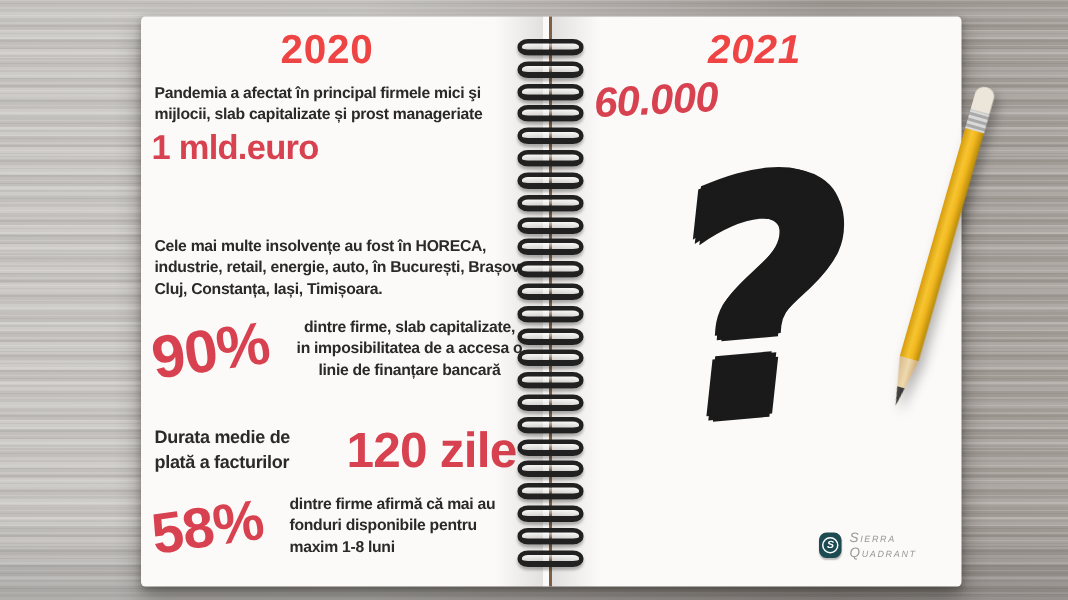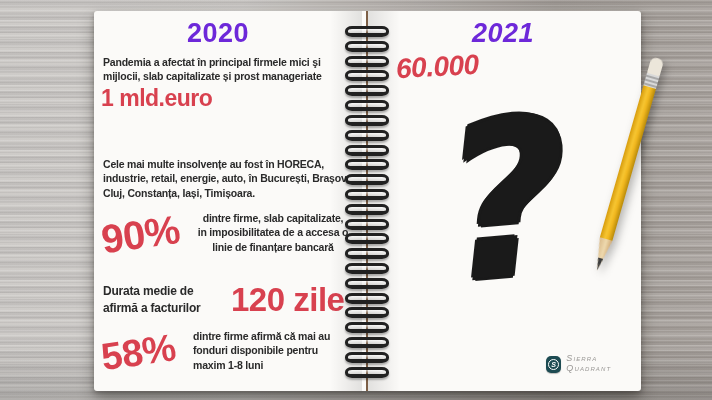--- a/index.html
+++ b/index.html
@@ -12,21 +12,21 @@
       repeating-linear-gradient(180deg, rgba(255,255,255,.15) 0 1px, rgba(0,0,0,0) 1px 2px, rgba(0,0,0,.05) 2px 3px, rgba(0,0,0,0) 3px 5px),
       repeating-linear-gradient(180deg, rgba(0,0,0,.045) 0 7px, rgba(255,255,255,.07) 7px 13px),
       linear-gradient(90deg,#cac7c4 0%,#cdcac7 34%,#b9b4b0 56%,#a39d98 78%,#a9a39e 100%);}
 
   
   .notebook{position:absolute;left:94px;top:11px;width:547px;height:380px;background:#fbfaf8;border-radius:3px;
     box-shadow:0 8px 16px rgba(30,26,22,.38), 0 2px 5px rgba(30,26,22,.30);}
   .page{position:absolute;top:2px;height:376px;}
   .page-left{left:2px;width:256px;}
   .page-right{left:288px;width:256px;font-style:italic;}
-  .page h1{position:absolute;margin:0;font-size:27px;font-weight:800;color:#6d28d9;letter-spacing:.5px;}
+  .page h1{position:absolute;margin:0;font-size:27px;font-weight:800;color:#ef4444;letter-spacing:.5px;}
   .t-left{left:0;top:5px;width:244px;text-align:center;}
   .t-right{left:6px;top:5px;width:230px;text-align:center;}
   .body-text{margin:0;font-weight:700;color:#2a2a2a;font-size:10.5px;line-height:1.38;letter-spacing:-.2px;}
   .red{color:#d8414f;}
   .bignum{font-weight:800;letter-spacing:-.5px;line-height:1;}
 
   .intro{position:absolute;left:7px;top:42px;width:240px;}
   .turnover{position:absolute;left:5px;top:74px;font-size:23px;}
   .turnover-cap{position:absolute;left:7px;top:109px;width:240px;}
   .sectors{position:absolute;left:7px;top:144px;width:246px;}
@@ -43,21 +43,21 @@
   .row-funds .body-text{flex:1;}
 
   .row-risk{left:14px;top:40px;width:240px;gap:9px;}
   .row-risk .bignum{font-size:28px;transform:rotate(-3deg);}
   .row-risk .body-text{flex:1;}
 
   .qmark-wrap{position:absolute;left:30px;top:70px;width:190px;height:235px;display:flex;align-items:center;justify-content:center;}
   .qmark{font-family:"DejaVu Sans",sans-serif;font-weight:700;font-size:215px;line-height:1;color:#1a1a1a;transform:rotate(-5deg);
     text-shadow:3px 1px 0 #1a1a1a,-3px -1px 0 #1a1a1a,1px 3px 0 #1a1a1a,-1px -3px 0 #1a1a1a,2px -2px 0 #1a1a1a,-2px 2px 0 #1a1a1a;}
 
-  .logo{position:absolute;left:164px;top:340px;display:flex;align-items:flex-end;gap:5px;}
+  .logo{position:absolute;left:164px;top:340px;display:flex;align-items:center;gap:5px;}
   .logo-badge{width:17px;height:17px;border-radius:5px;background:#1d4b52;display:flex;align-items:center;justify-content:center;box-shadow:0 1px 1px rgba(0,0,0,.25);}
   .logo-ring{width:11px;height:11px;border:1.3px solid #fff;border-radius:50%;color:#fff;font-size:7px;font-weight:700;display:flex;align-items:center;justify-content:center;box-sizing:border-box;}
   .logo-text{font-variant:small-caps;font-size:9px;letter-spacing:1.1px;color:#9a9896;font-weight:400;}
 
   
   .gap-shade-l{position:absolute;left:236px;top:0;width:32px;height:380px;background:linear-gradient(90deg,rgba(0,0,0,0),rgba(0,0,0,.10));}
   .gap-shade-r{position:absolute;left:274px;top:0;width:32px;height:380px;background:linear-gradient(270deg,rgba(0,0,0,0),rgba(0,0,0,.10));}
   .spine-line{position:absolute;left:272px;top:0;width:2px;height:380px;background:#7d5f46;}
   .coils{position:absolute;left:251px;top:15px;width:44px;height:352px;display:flex;flex-direction:column;justify-content:space-between;}
   .coil{width:44px;height:11px;box-sizing:border-box;border:3px solid #212121;border-bottom-width:4px;border-radius:7px/5px;
@@ -85,21 +85,21 @@
       <p class="body-text intro">Pandemia a afectat în principal firmele mici şi mijlocii, slab capitalizate și prost manageriate</p>
       <div class="bignum red turnover">1 mld.euro</div>
       <p class="body-text sectors">Cele mai multe insolvențe au fost în HORECA, industrie, retail, energie, auto, în București, Brașov, Cluj, Constanța, Iași, Timișoara.</p>
 
       <div class="row row-financing">
         <div class="bignum red">90%</div>
         <p class="body-text">dintre firme, slab capitalizate, in imposibilitatea de a accesa o linie de finanțare bancară</p>
       </div>
 
       <div class="row row-payment">
-        <p class="body-text">Durata medie de afirmă a facturilor</p>
+        <p class="body-text">Durata medie de plată a facturilor</p>
         <div class="bignum red">120 zile</div>
       </div>
 
       <div class="row row-funds">
         <div class="bignum red">58%</div>
         <p class="body-text">dintre firme afirmă că mai au fonduri disponibile pentru maxim 1-8 luni</p>
       </div>
     </div>
 
     <div class="page page-right">

